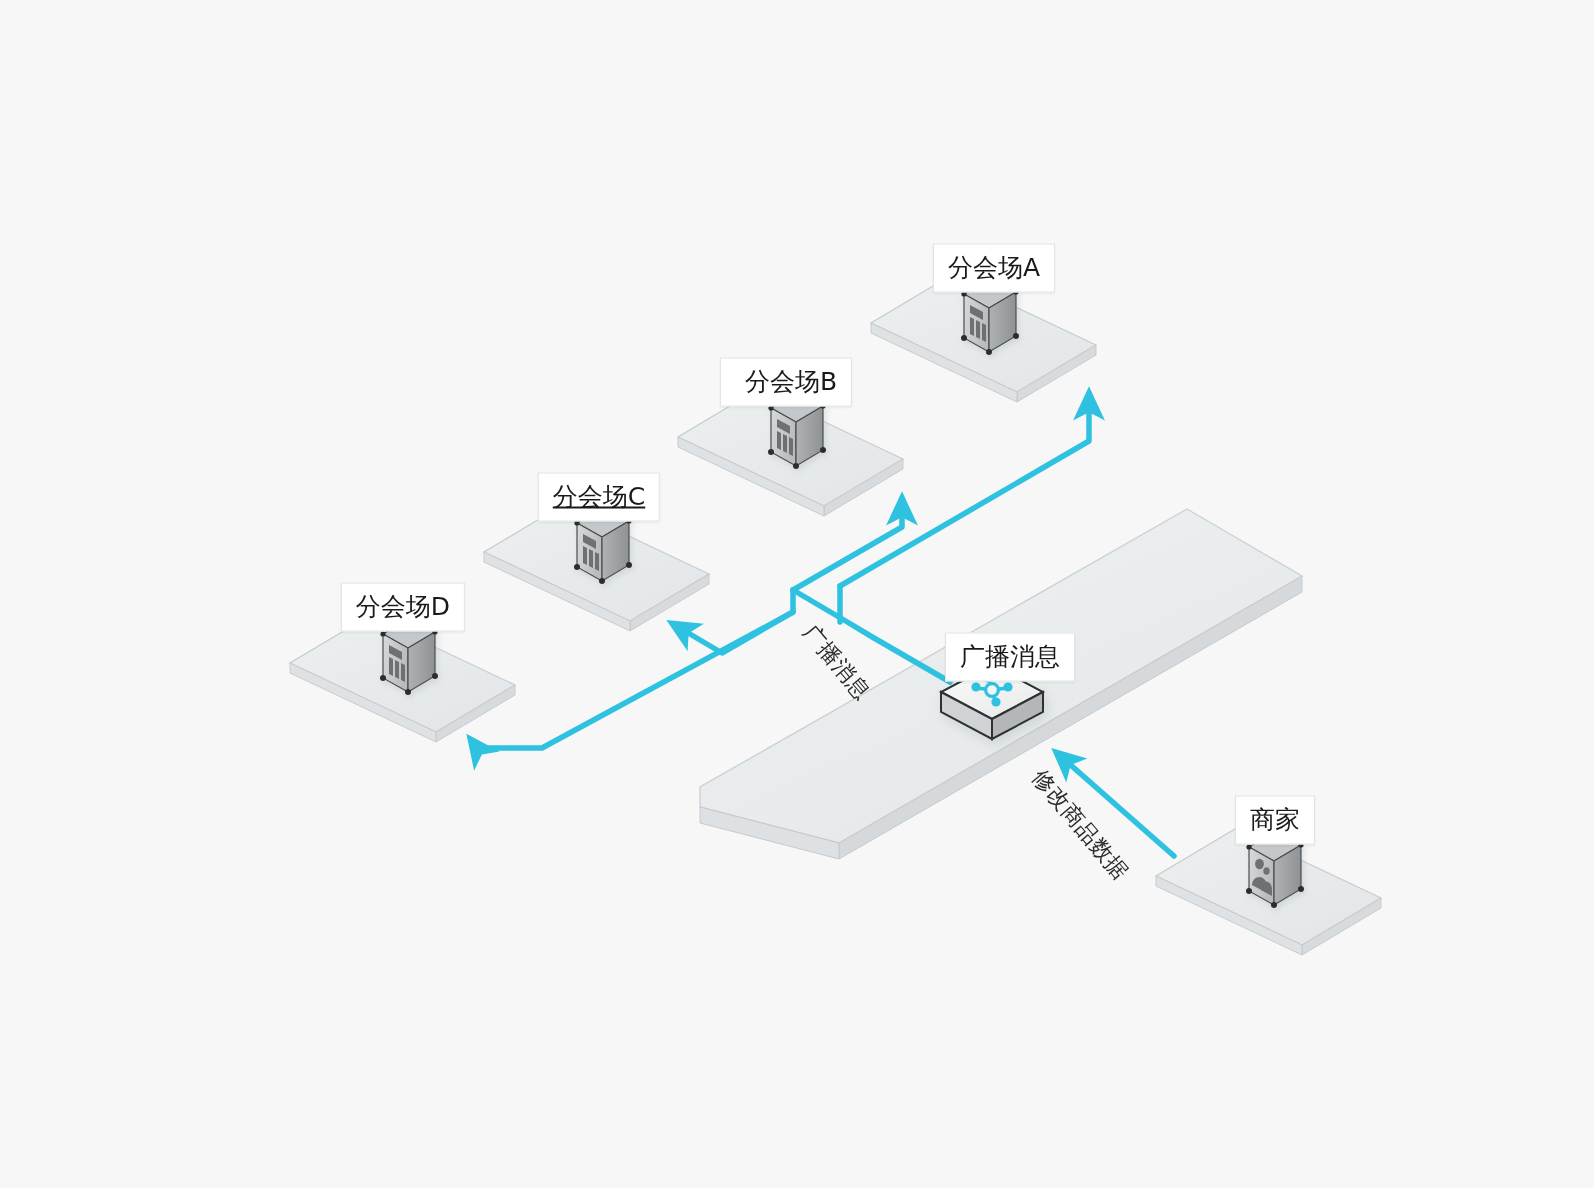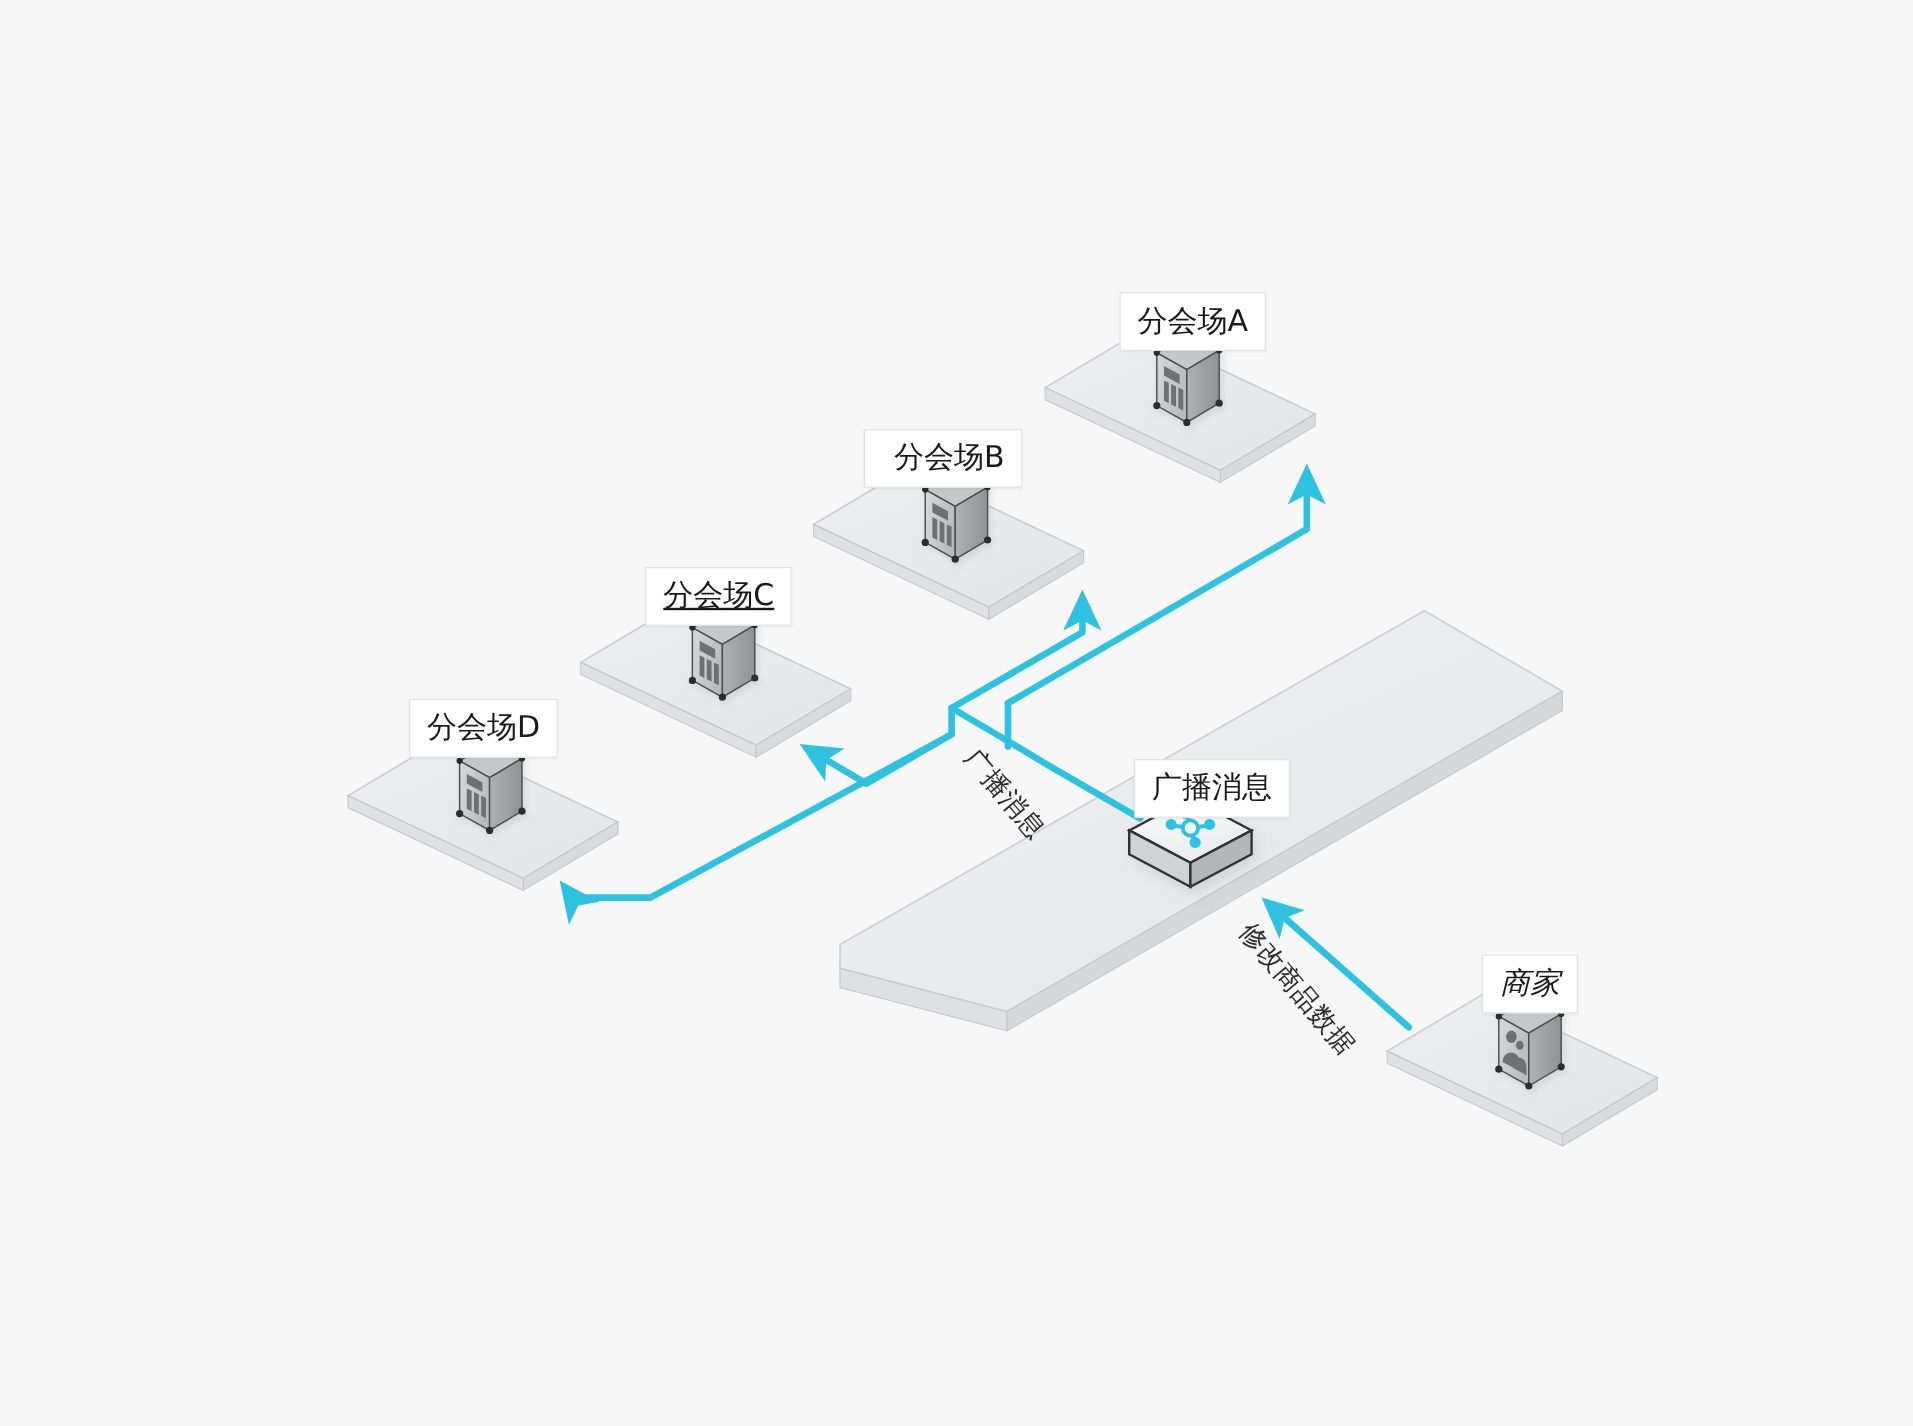--- a/index.html
+++ b/index.html
@@ -250,19 +250,19 @@
   <div class="node-label" style="left:950px; top:268px;">分会场A</div>
 
   <div class="node-label" style="left:742px; top:382px;padding-left:24px;">分会场B</div>
 
   <div class="node-label" style="left:555px; top:497px;text-decoration:underline;">分会场C</div>
 
   <div class="node-label" style="left:359px; top:607px;">分会场D</div>
 
   <div class="node-label" style="left:966px; top:657px;">广播消息</div>
 
-  <div class="node-label" style="left:1231px; top:820px;font-style:italic;">商家</div>
+  <div class="node-label" style="left:1231px; top:820px;">商家</div>
 
   <div class="edge-label" style="left:772px; top:621px; transform: rotate(50deg);">广播消息</div>
 
   <div class="edge-label" style="left:1001px; top:766px; transform: rotate(50deg);">修改商品数据</div>
 
 </div>
 
 </body></html>

